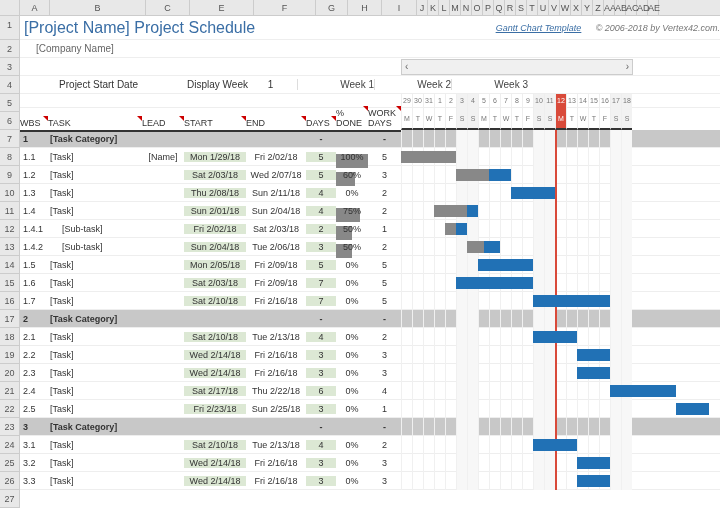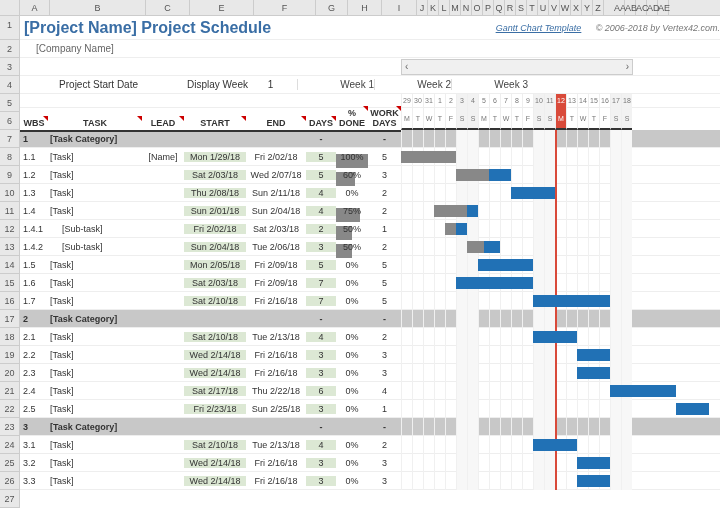--- a/index.html
+++ b/index.html
@@ -4,34 +4,34 @@
 <style>
 *{box-sizing:border-box;margin:0;padding:0;font-family:Arial,sans-serif}
 body{font-size:10px;color:#333;background:#fff;overflow:hidden;width:720px;height:532px}
 .sheet{position:relative}
 .colhdr{display:flex;background:#e8e8e8;border-bottom:1px solid #ccc;height:16px;font-size:9px;color:#555}
 .colhdr div{border-right:1px solid #ccc;text-align:center;line-height:16px}
 .rowhdr{position:absolute;left:0;top:16px;width:20px;background:#e8e8e8;font-size:9px;color:#555}
 .rowhdr div{height:18px;line-height:18px;text-align:center;border-bottom:1px solid #ccc;border-right:1px solid #ccc}
 .content{position:absolute;left:20px;top:16px;width:700px}
 .row{display:flex;height:18px;align-items:center;border-bottom:1px solid #eee}
-.title{color:#3a6ea5;font-size:16px;font-weight:700;padding:2px 4px}
+.title{color:#3a6ea5;font-size:16px;font-weight:400;padding:2px 4px}
 .sub{color:#666;font-size:10px;padding:0 16px}
 .link{color:#3a6ea5;text-decoration:underline;font-style:italic;font-size:9px}
 .copy{font-style:italic;font-size:9px;color:#777}
 .lbl{text-align:right;padding-right:6px;color:#333}
 .dateval{background:#e8f0e0;border:1px solid #c5d8b8;text-align:center;padding:1px 4px}
 .leadval{border-bottom:1px solid #999;padding:1px 4px}
 .navbar{background:#f0f0f0;border:1px solid #ccc;display:flex;justify-content:space-between;align-items:center;height:16px;padding:0 3px;font-size:10px;color:#666}
 .wkhdr{text-align:right;font-size:10px;color:#444;border-left:1px solid #ddd}
 .daterow{text-align:center;font-size:9px;color:#666;border-left:1px solid #ddd}
 .dc{width:11px;text-align:center;font-size:7px;color:#777;border-left:1px solid #eee;height:14px;line-height:14px}
 .dc.wknd{background:#f2f2f2}
 .dc.today{background:#d94a3a;color:#fff}
-.thead{font-size:9px;font-weight:bold;color:#333;text-align:center;border-bottom:2px solid #333;padding:2px 0;position:relative}
+.thead{font-size:9px;font-weight:normal;color:#333;text-align:left;border-bottom:2px solid #333;padding:2px 0;position:relative}
 .ti{position:absolute;top:0;right:0;width:0;height:0;border-top:5px solid #c00;border-left:5px solid transparent}
 .catrow{background:#c8c8c8;font-weight:bold}
 .wbs{width:28px;padding-left:3px;font-size:9px}
 .task{width:94px;font-size:9px;padding-left:2px}
 .lead{width:42px;font-size:9px;text-align:center}
 .sdate{width:62px;background:#dce8d4;text-align:center;font-size:9px}
 .edate{width:60px;text-align:center;font-size:9px}
 .days{width:30px;background:#dce8d4;text-align:center;font-size:9px}
 .pct{width:32px;text-align:center;font-size:9px;position:relative}
 .pctbar{position:absolute;left:0;top:2px;height:14px;background:#888}
@@ -70,21 +70,21 @@
       <div style="width: 11px;">Q</div>
       <div style="width: 11px;">R</div>
       <div style="width: 11px;">S</div>
       <div style="width: 11px;">T</div>
       <div style="width: 11px;">U</div>
       <div style="width: 11px;">V</div>
       <div style="width: 11px;">W</div>
       <div style="width: 11px;">X</div>
       <div style="width: 11px;">Y</div>
       <div style="width: 11px;">Z</div>
-      <div style="width: 11px; margin-left: 10px;">AA</div>
+      <div style="width: 11px;">AA</div>
       <div style="width: 11px;">AB</div>
       <div style="width: 11px;">AC</div>
       <div style="width: 11px;">AD</div>
       <div style="width: 11px;">AE</div>
     </div>
   <div class="rowhdr" id="rowhdr">
       <div style="height: 24px;">1</div>
       <div>2</div>
       <div>3</div>
       <div>4</div>

